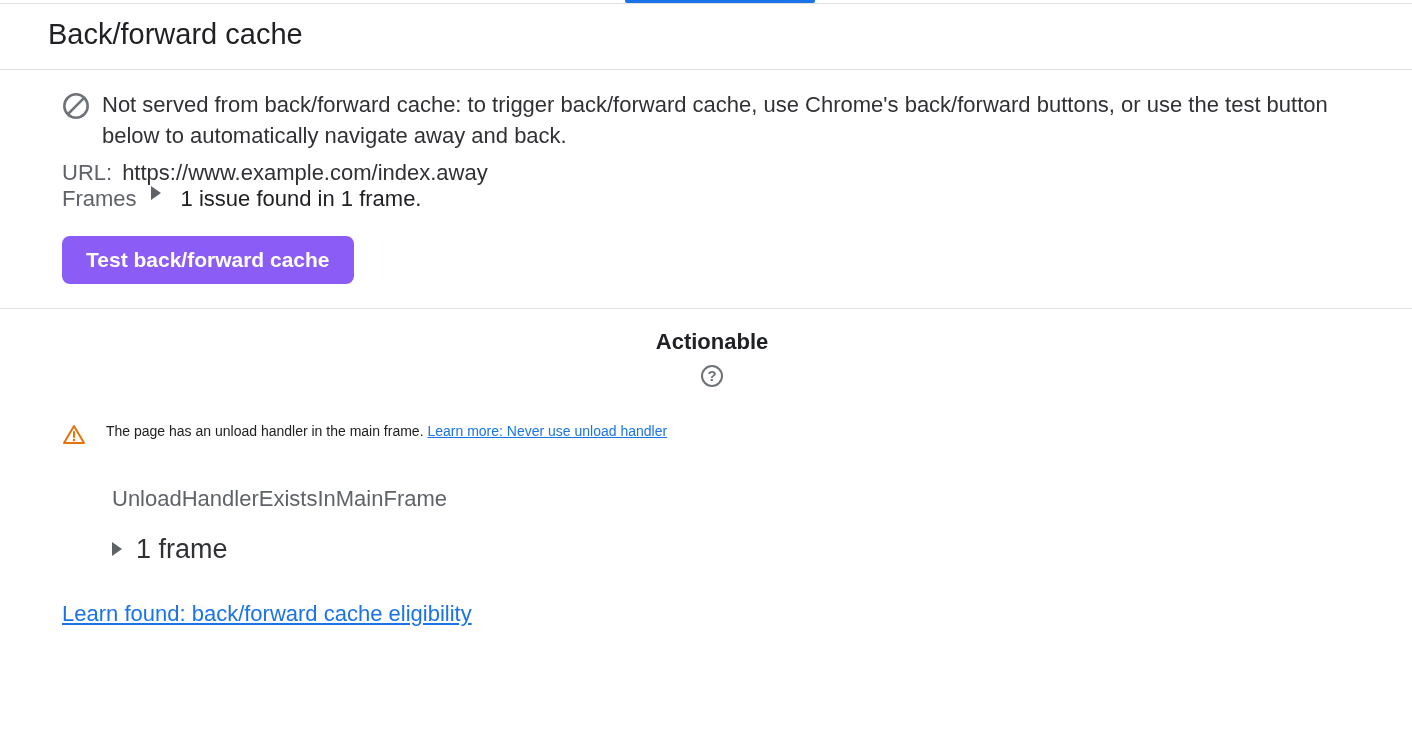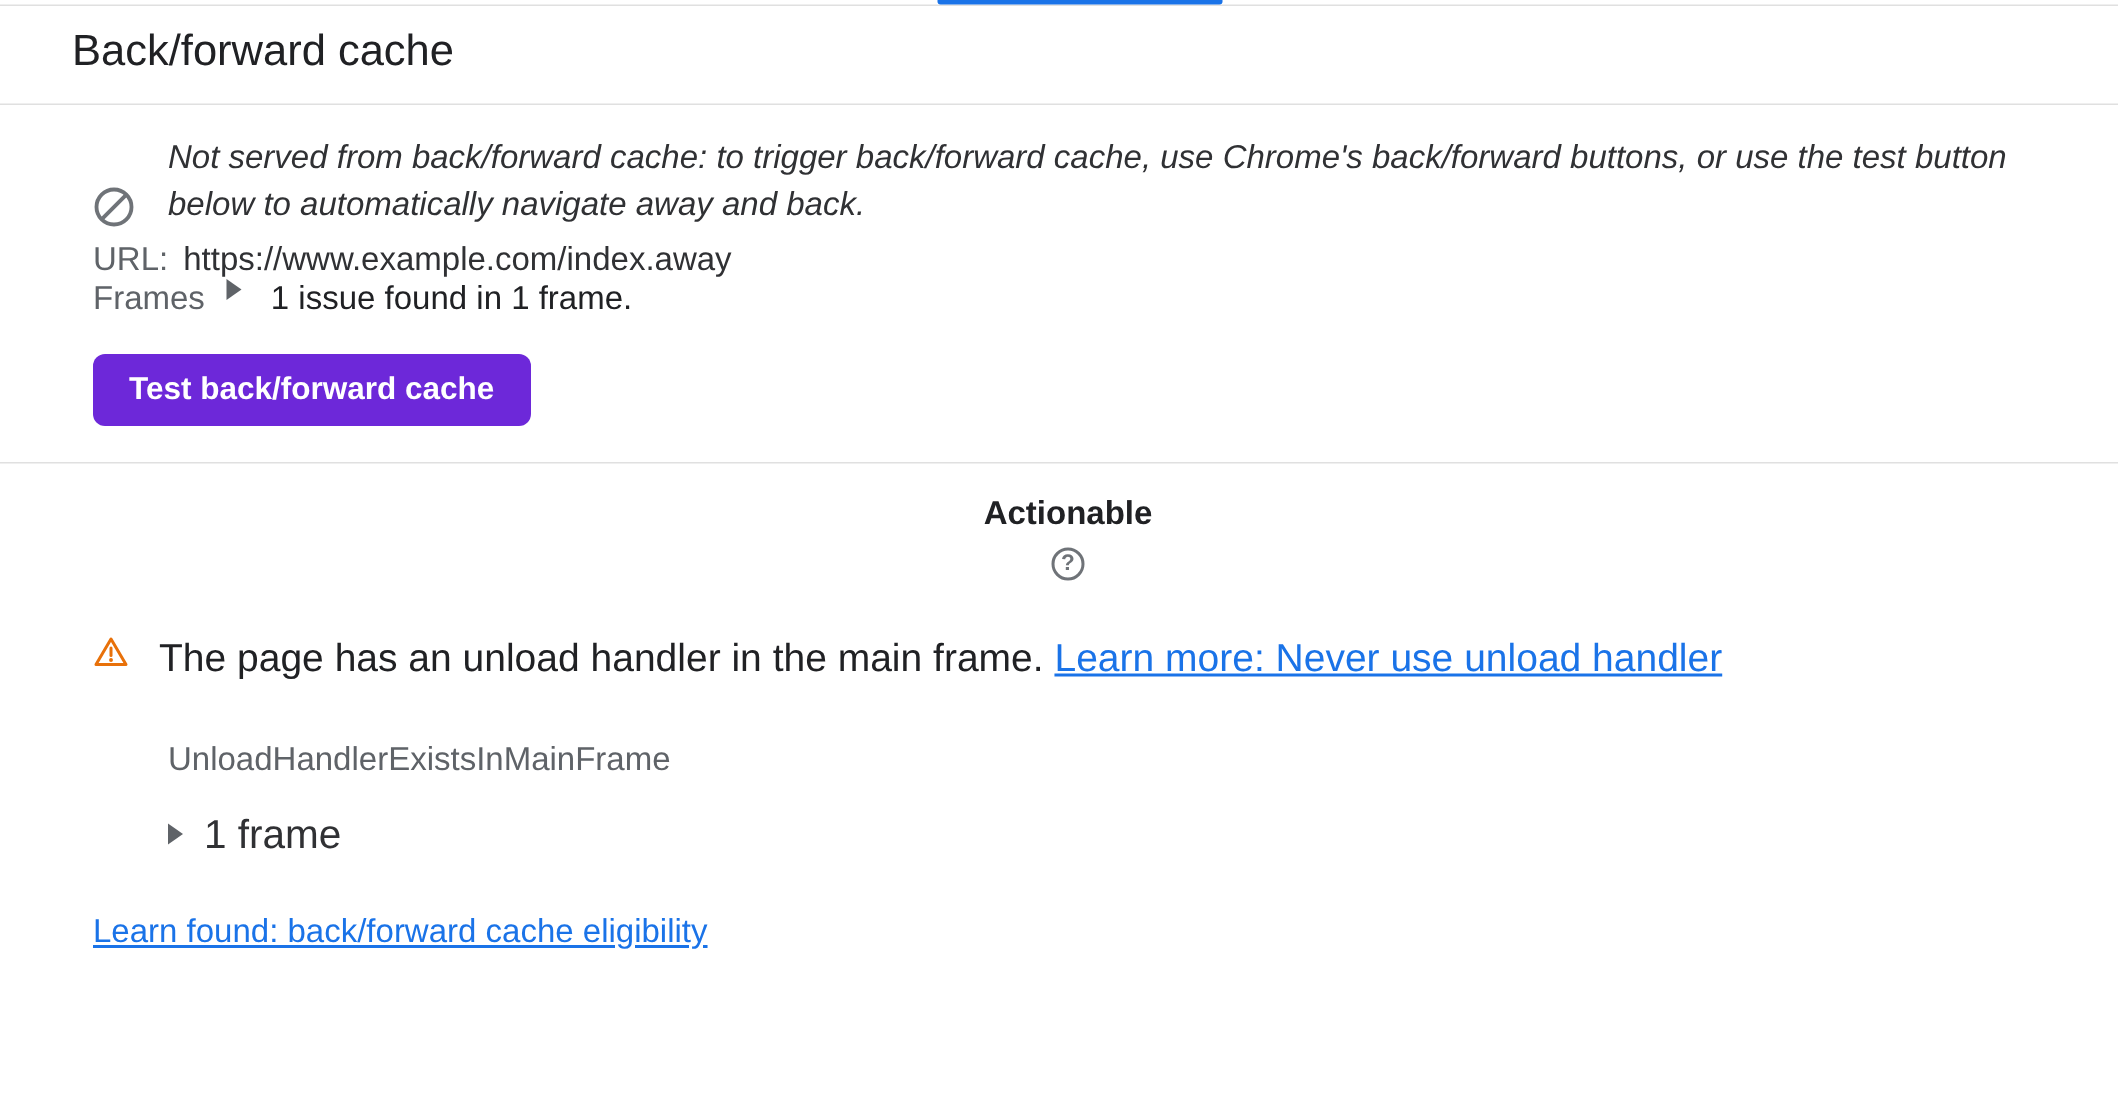--- a/index.html
+++ b/index.html
@@ -3,36 +3,36 @@
   <meta charset="utf-8">
   <style>
     * { box-sizing: border-box; margin: 0; padding: 0; }
     html, body { width: 1412px; height: 744px; font-family: -apple-system, BlinkMacSystemFont, "Segoe UI", Helvetica, Arial, sans-serif; color: #202124; background: #fff; }
     .panel { border-top: 1px solid #e0e0e0; }
     .tab-indicator { position: relative; height: 3px; }
     .tab-indicator .active-bar { position: absolute; left: 625px; width: 190px; height: 3px; background: #1a73e8; border-radius: 0 0 2px 2px; }
     .header { padding: 14px 10px 18px 48px; border-bottom: 1px solid #e0e0e0; }
     .header h1 { font-size: 29px; font-weight: 400; color: #202124; }
     .section { padding: 20px 50px 24px 62px; border-bottom: 1px solid #e0e0e0; }
-    .status-row { display: flex; align-items: flex-end; gap: 22px; font-style: italic; }
+    .status-row { display: flex; align-items: flex-start; gap: 12px; }
     .status-row .icon-cell { flex: 0 0 auto; color: #6f7378; margin-top: 2px; }
     .status-text { font-size: 22px; line-height: 1.4; color: #303134; }
     .kv-row { margin-top: 8px; display: flex; gap: 10px; font-size: 22px; color: #303134; }
     .kv-row .label { color: #5f6368; min-width: 48px; }
     .frames-row { display: flex; gap: 14px; font-size: 22px; }
     .frames-row .label { color: #5f6368; }
     .tri-right { display:inline-block; width:0; height:0; border-top:7px solid transparent; border-bottom:7px solid transparent; border-left:10px solid #5f6368; margin-right:6px; vertical-align: middle; }
     .button-row { margin-top: 24px; }
-    .primary-btn { background: #6d28d9; color: #fff; border: none; border-radius: 8px; padding: 12px 24px; font-size: 21px; font-weight: 600; cursor: pointer; }
+    .primary-btn { background: #8b5cf6; color: #fff; border: none; border-radius: 8px; padding: 12px 24px; font-size: 21px; font-weight: 600; cursor: pointer; }
     .section-actionable { padding: 20px 50px 24px 62px; }
     .actionable-title-row { display:flex; align-items:center; gap:10px;flex-direction:column; }
     .actionable-title { font-size: 22px; font-weight: 700; }
     .help-circle { display:inline-flex; width:22px; height:22px; border:2px solid #6f7378; border-radius:50%; align-items:center; justify-content:center; color:#6f7378; font-size:15px; font-weight:600; }
     .issue-block { margin-top: 36px; }
-    .issue-line { display:flex; align-items:flex-start; gap:20px; font-size:26px;text-align:center; }
+    .issue-line { display:flex; align-items:flex-start; gap:20px; font-size:14px;text-align:center; }
     .issue-text { color:#202124; }
     .link { color:#1a73e8; text-decoration: underline; cursor:pointer; }
     .issue-code { margin-top: 39px; margin-left: 50px; color:#5f6368; font-size:22px; }
     .issue-frame-row { margin-top: 22px; margin-left: 50px; display:flex; align-items:center; gap:8px; font-size:27px; color:#303134; }
     .learn-more-row { margin-top: 36px; margin-left: 0; font-size:22px; }
     svg { display:block; }
   </style>
 </head>
 <body>
 

